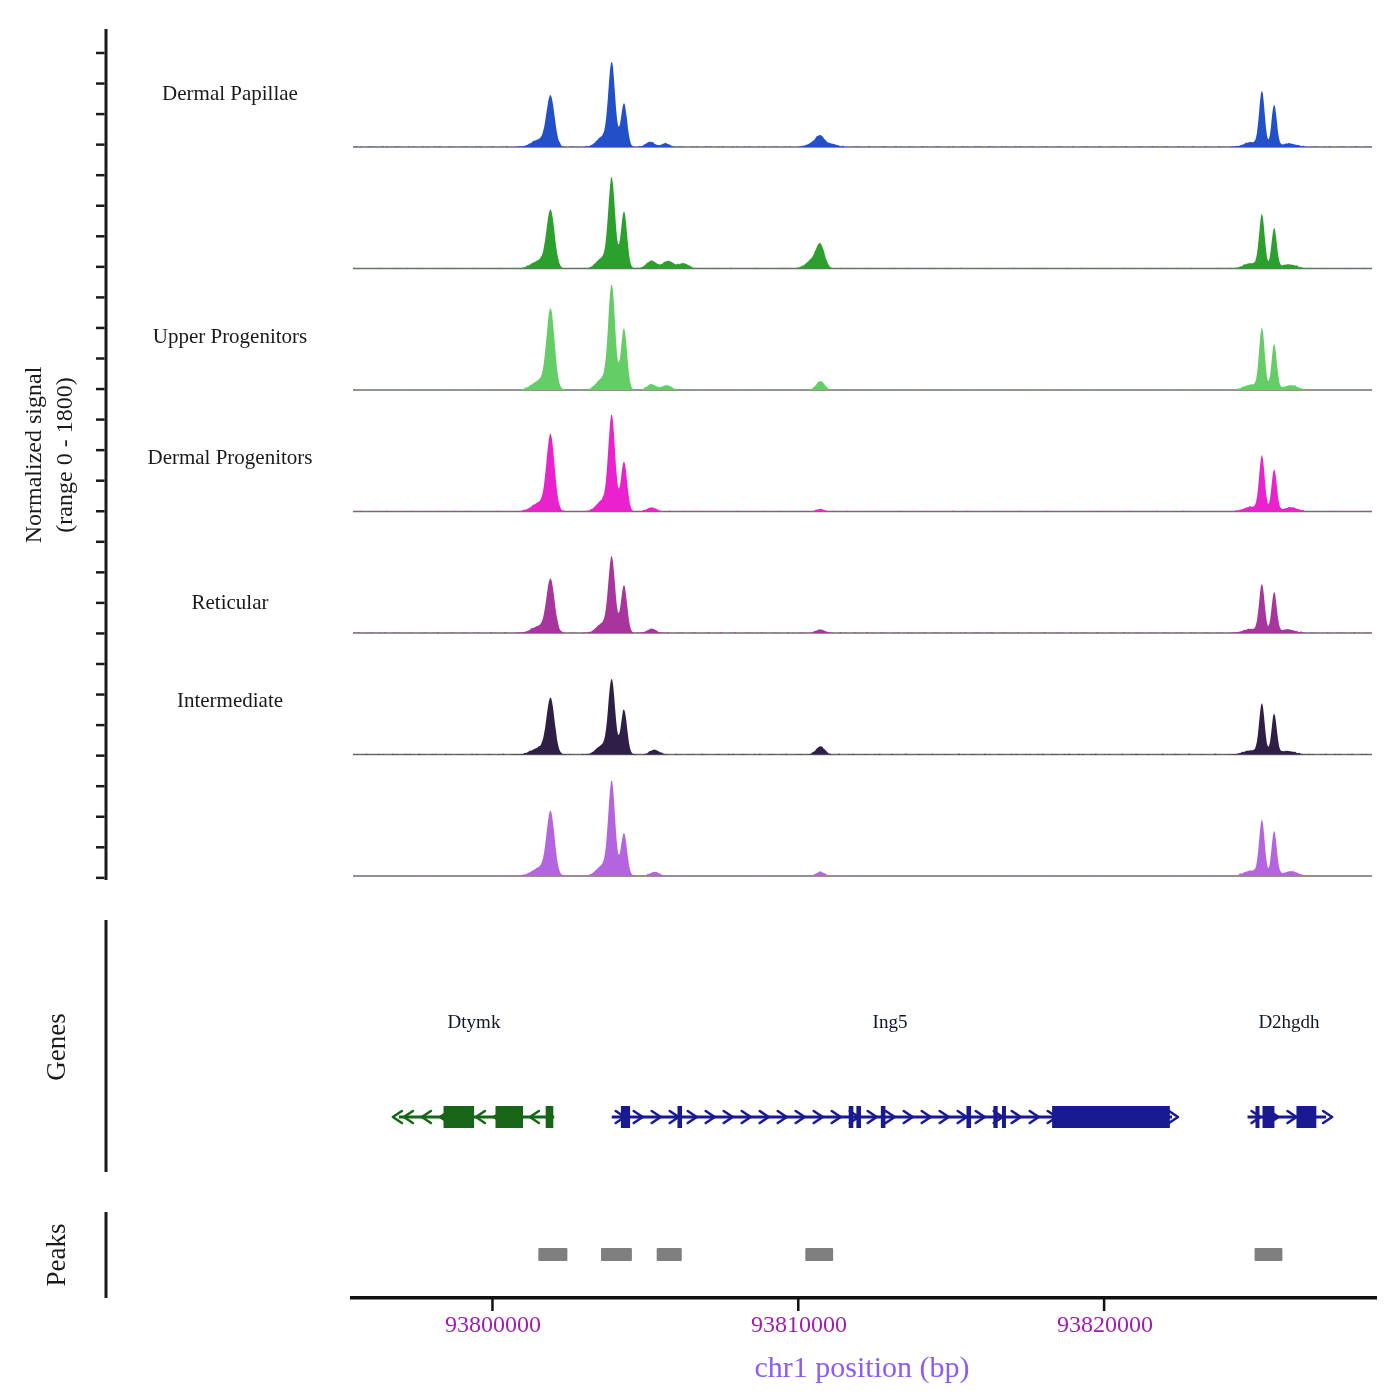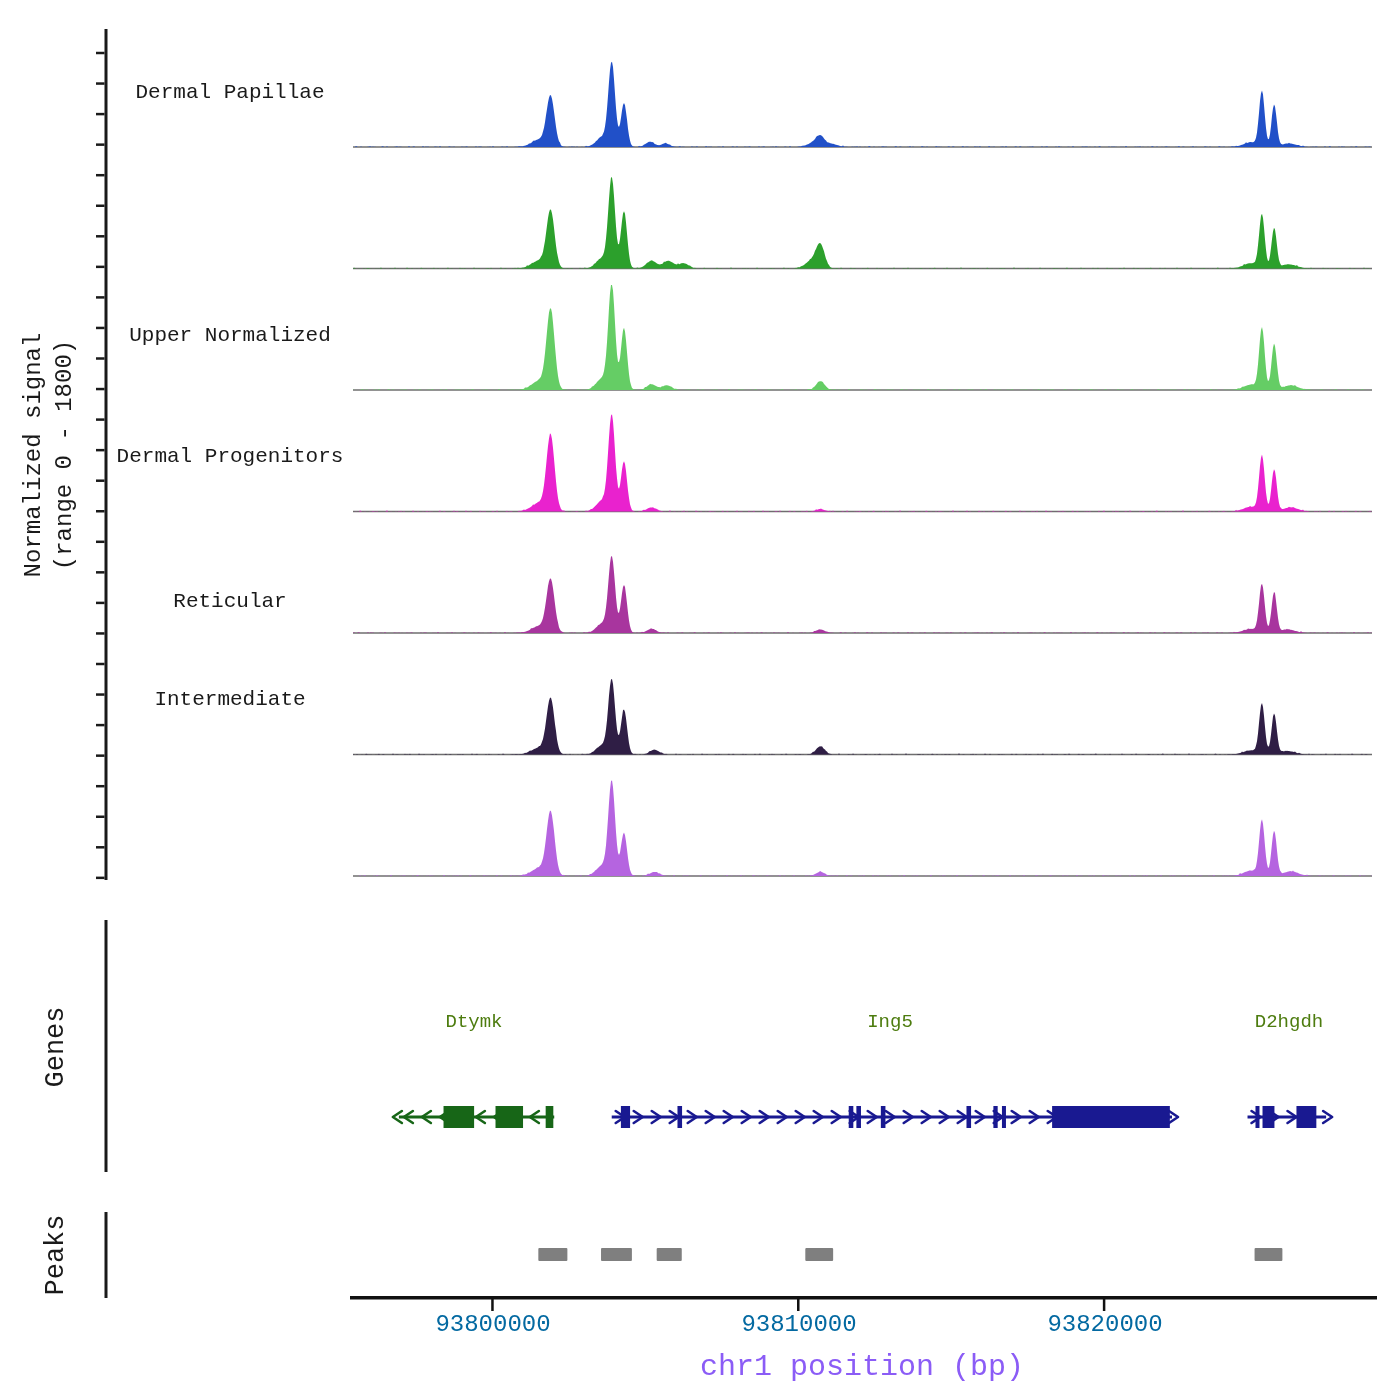--- a/index.html
+++ b/index.html
@@ -1,43 +1,43 @@
 <!DOCTYPE html>
 <html><head>
 <meta charset="utf-8">
 <style>
   html,body{margin:0;padding:0;background:#ffffff;}
   #figure{
     position:relative;
     width:1400px;height:1400px;
     background:#ffffff;
-    font-family:Liberation Mono, monospace;
+    font-family:Liberation Serif, serif;
     overflow:hidden;
   }
   #chart-svg{position:absolute;left:0;top:0;}
   .abs{position:absolute;}
   .track-label{
     width:300px;left:80px;text-align:center;
     font-size:21px;color:#1a1a1a;line-height:28px;
   }
   .rot{transform:rotate(-90deg);}
   .ylabel{
     left:-398px;top:421px;width:900px;height:68px;
     text-align:center;font-size:24px;color:#1a1a1a;line-height:31px;
   }
   .section-label{
     left:-59px;top:1030px;width:230px;height:34px;
     text-align:center;font-size:27px;color:#1a1a1a;line-height:34px;
   }
   #peaks-section-label{top:1238px;}
   .gene-name{
-    width:160px;text-align:center;font-size:19px;color:#4d7c0f;top:1011px;
+    width:160px;text-align:center;font-size:19px;color:#0f172a;top:1011px;
   }
   .xtick-label{
-    width:190px;text-align:center;font-size:24px;color:#0369a1;top:1311px;
+    width:190px;text-align:center;font-size:24px;color:#a21caf;top:1311px;
   }
   .axis-title{
     left:662px;top:1350px;width:400px;text-align:center;
     font-size:30px;color:#8b5cf6;
   }
 </style>
 </head>
 <body>
 
 <div id="figure">
@@ -157,21 +157,21 @@
       <rect x="656.6815726290516" y="1248" width="25.077430972388925" height="13" rx="1" fill="#7f7f7f"></rect>
       <rect x="805.3112244897959" y="1248" width="27.829831932773118" height="13" rx="1" fill="#7f7f7f"></rect>
       <rect x="1254.564225690276" y="1248" width="27.82983193277323" height="13" rx="1" fill="#7f7f7f"></rect>
       <rect x="350" y="1296" width="1027" height="3.5" fill="#111"></rect>
       <line x1="492.4549819927971" y1="1299" x2="492.4549819927971" y2="1311" stroke="#111" stroke-width="2.5"></line>
       <line x1="798.2773109243698" y1="1299" x2="798.2773109243698" y2="1311" stroke="#111" stroke-width="2.5"></line>
       <line x1="1104.0996398559423" y1="1299" x2="1104.0996398559423" y2="1311" stroke="#111" stroke-width="2.5"></line>
     </svg>
 
   <div class="abs track-label" style="top:79px">Dermal Papillae</div>
-  <div class="abs track-label" style="top:322px">Upper Normalized</div>
+  <div class="abs track-label" style="top:322px">Upper Progenitors</div>
   <div class="abs track-label" style="top:443px">Dermal Progenitors</div>
   <div class="abs track-label" style="top:588px">Reticular</div>
   <div class="abs track-label" style="top:686px">Intermediate</div>
 
   <div class="abs rot ylabel">
     <div>Normalized signal</div>
     <div>(range 0 - 1800)</div>
   </div>
 
   <div class="abs rot section-label" id="genes-section-label">Genes</div>

